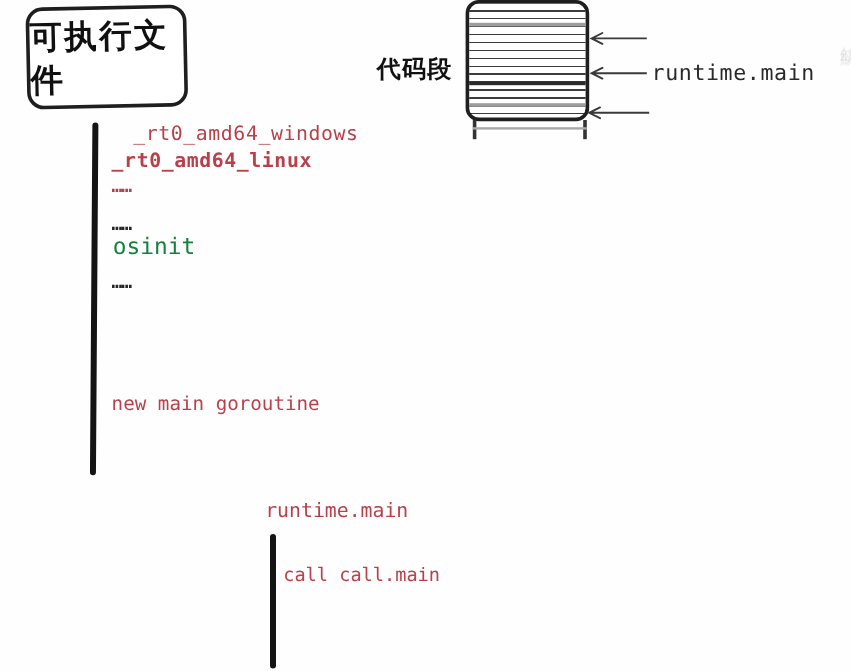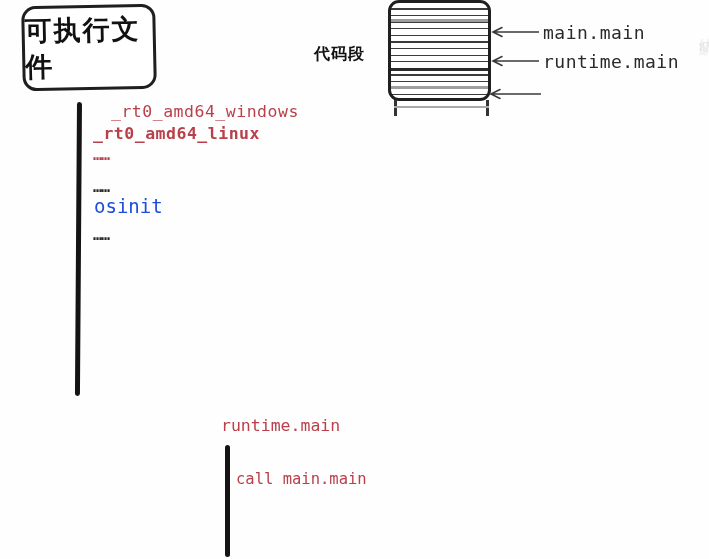--- a/index.html
+++ b/index.html
@@ -29,21 +29,21 @@
     transform:rotate(-1.2deg);
     display:flex;align-items:center;justify-content:center;
     background:#fff;
   }
   .exec-box span{
     font-size:27px;font-weight:700;letter-spacing:2px;color:#111;
   }
 
   
   .code-label{
-    left:314px;top:44px;font-size:16px;font-weight:600;color:#111;
+    left:314px;top:44px;font-size:20px;font-weight:600;color:#111;
     letter-spacing:1px;
   }
   .code-box{
     left:388px;top:0px;width:103px;height:101px;
     border:3px solid #1f1f1f;border-radius:11px;
     background:
       repeating-linear-gradient(to bottom,
         #ffffff 0px, #ffffff 5.4px,
         #3c3c3c 5.4px, #3c3c3c 6.6px);
     box-sizing:border-box;
@@ -63,21 +63,21 @@
   
   .tline{
     width:4.5px;background:#141414;border-radius:3px;
   }
   .tline1{left:77px;top:102px;height:294px;transform:rotate(0.4deg);transform-origin:top center;}
   .tline2{left:225px;top:445px;height:112px;}
 
   .t-text{white-space:nowrap;line-height:1.1;}
   .rt0{font-size:16.5px;letter-spacing:0.5px;}
   .ellip{font-size:15px;font-weight:700;letter-spacing:-1px;}
-  .osinit{font-size:19px;color:#1d4ed8;}
+  .osinit{font-size:19px;color:#15803d;}
   .nmg{font-size:16px;}
   .rtm-title{font-size:16.5px;}
   .callmm{font-size:15.5px;}
 
   .watermark{
     right:-6px;top:26px;
     writing-mode:vertical-rl;
     font-size:15px;color:rgba(40,40,40,0.08);
     letter-spacing:2px;
   }
@@ -109,30 +109,30 @@
     <svg width="50" height="12" viewBox="0 0 50 12">
         <path d="M50 6 H5 M13 1.5 L4 6 L13 10.5" stroke="#3a3a3a" stroke-width="1.6" fill="none" stroke-linecap="round"></path>
       </svg>
   </div>
   <div class="abs arrow" style="left:487px;top:88px;">
     <svg width="54" height="12" viewBox="0 0 54 12">
         <path d="M54 6 H5 M13 1.5 L4 6 L13 10.5" stroke="#3a3a3a" stroke-width="1.6" fill="none" stroke-linecap="round"></path>
       </svg>
   </div>
 
-  <div class="abs ptr-label-en mono" style="left:543px;top:22px;">main.main</div>
   <div class="abs ptr-label-en mono" style="left:543px;top:51px;">runtime.main</div>
 
   <div class="abs tline tline1"></div>
   <div class="abs t-text rt0 red mono" style="left:93px;top:103px;margin-left:18px;">_rt0_amd64_windows</div>
   <div class="abs t-text rt0 red mono" style="left:93px;top:125px;font-weight:bold;">_rt0_amd64_linux</div>
   <div class="abs t-text ellip red mono" style="left:93px;top:147px;">……</div>
   <div class="abs t-text ellip ink mono" style="left:93px;top:179px;">……</div>
   <div class="abs t-text osinit mono" style="left:94px;top:196px;">osinit</div>
   <div class="abs t-text ellip ink mono" style="left:93px;top:227px;">……</div>
+  <div class="abs t-text nmg red mono" style="left:93px;top:328px;">new main goroutine</div>
 
   <div class="abs t-text rtm-title red mono" style="left:221px;top:417px;">runtime.main</div>
   <div class="abs tline tline2"></div>
-  <div class="abs t-text callmm red mono" style="left:236px;top:471px;">call main.main</div>
+  <div class="abs t-text callmm red mono" style="left:236px;top:471px;">call call.main</div>
 
   <div class="abs watermark cjk">幼麟</div>
 
 </div>
 
 </body></html>

